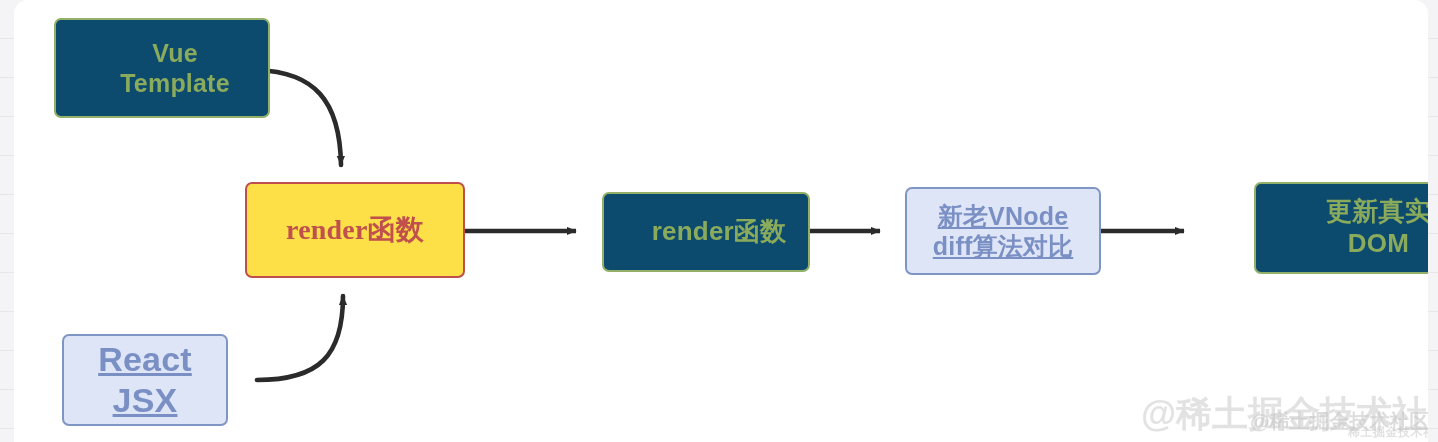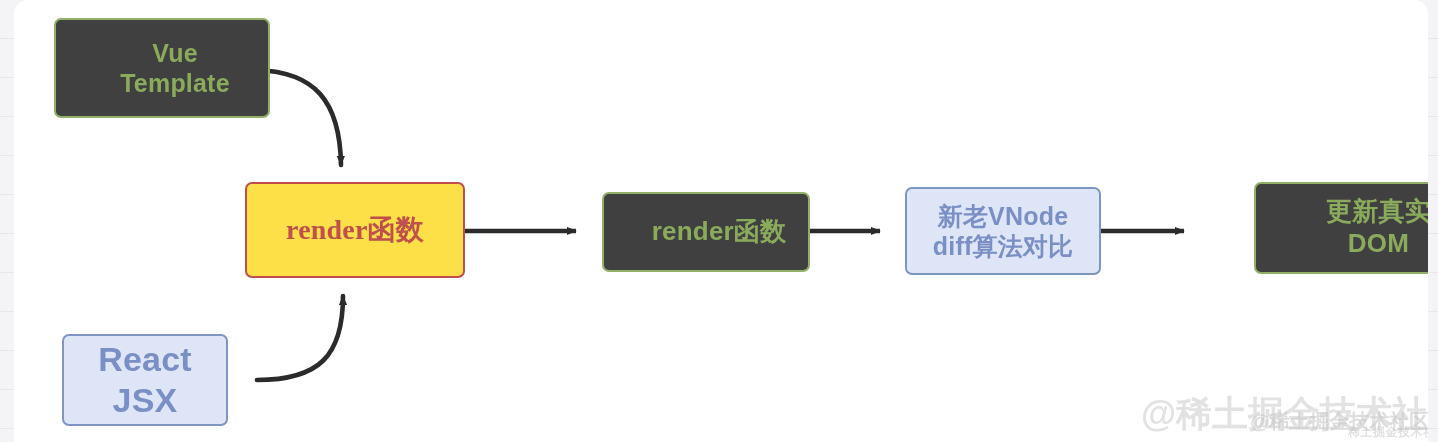--- a/index.html
+++ b/index.html
@@ -54,35 +54,36 @@
     justify-content: center;
     text-align: center;
     line-height: 1.22;
     font-weight: 700;
     letter-spacing: 0.2px;
     z-index: 3;
   }
   .node .label { display: block; white-space: pre-line; }
 
   .node.green {
-    background: #404040;
+    background: #0c4a6e;
     border-color: #93b069;
     color: #8aaa5c;
     padding-left: 26px;
   }
   .node.red {
     background: #fde047;
     border-color: #bf4f4c;
     color: #c0504d;
     font-family: "Liberation Serif", "DejaVu Serif", serif;
   }
   .node.blue {
     background: #dee5f6;
     border-color: #7f95c3;
     color: #7a8fc4;
+    text-decoration: underline;
   }
 
   #node-vue-template   { left: 40px;   top: 18px;  width: 216px; height: 100px; font-size: 25px; }
   #node-react-jsx      { left: 48px;   top: 334px; width: 166px; height: 92px;  font-size: 34px; }
   #node-render         { left: 231px;  top: 182px; width: 220px; height: 96px;  font-size: 28px; }
   #node-gen-vnode      { left: 588px;  top: 192px; width: 208px; height: 80px;  font-size: 26px; }
   #node-diff           { left: 891px;  top: 187px; width: 196px; height: 88px;  font-size: 25px; }
   #node-update-dom     { left: 1192px; top: 182px; width: 223px; height: 92px;  font-size: 26px; margin-left: 48px; }
 
   #edges {

